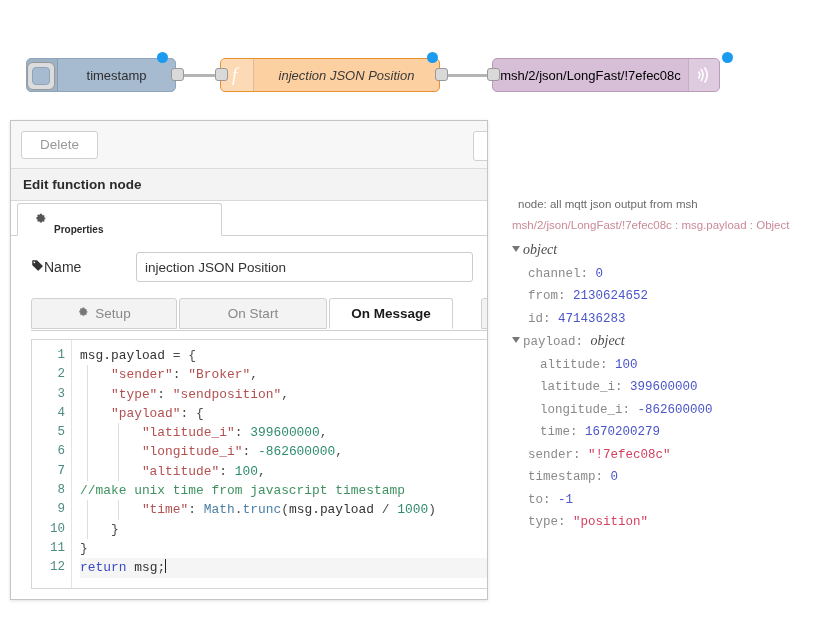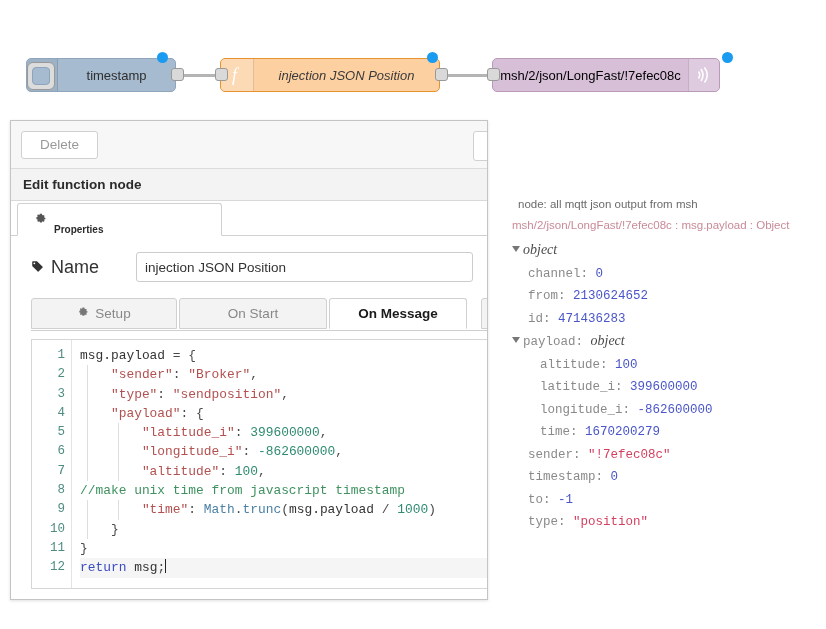--- a/index.html
+++ b/index.html
@@ -66,34 +66,34 @@
   
   #dialog-tabs{height:34px;background:#fff;border-bottom:1px solid #d0d0d0;position:relative;}
   #tab-properties{position:absolute;left:6px;top:2px;width:205px;height:33px;background:#fff;
       border:1px solid #d0d0d0;border-bottom:1px solid #fff;border-radius:3px 3px 0 0;
       display:flex;align-items:center;padding-left:16px;box-sizing:border-box;gap:7px;}
   #tab-properties .tab-text{font-weight:bold;font-size:10px;color:#2b2b2b;margin-top:19px;}
 
   
   #dialog-body{padding:14px 0 0 0;}
   #name-row{display:flex;align-items:center;height:34px;padding:0 14px 0 20px;margin-bottom:14px;}
-  #name-label{width:105px;display:flex;align-items:center;gap:7px;font-size:18px;color:#333;}
+  #name-label{width:105px;display:flex;align-items:center;font-size:14px;color:#333;}
   #name-input{flex:1;height:30px;border:1px solid #ccc;border-radius:3px;padding:0 8px;
       font-family:"Liberation Sans",sans-serif;font-size:13.5px;color:#333;box-sizing:border-box;
       background:#fff;outline:none;min-width:0;}
 
   
   #code-tabs{position:relative;height:32px;margin:0 0 0 20px;border-bottom:1px solid #cfcfcf;}
   .code-tab{position:absolute;top:0;height:31px;box-sizing:border-box;border:1px solid #d0d0d0;
       background:#f3f3f3;border-radius:3px 3px 0 0;display:flex;align-items:center;
       justify-content:center;gap:6px;font-size:13.5px;color:#888;}
   .code-tab.active{background:#fff;border-bottom-color:#fff;color:#1a1a1a;font-weight:bold;z-index:3;}
   #ctab-0{left:0px;width:146px;}
   #ctab-1{left:148px;width:148px;}
-  #ctab-2{left:298px;width:138px;}
+  #ctab-2{left:298px;width:124px;}
   #ctab-3{left:450px;width:60px;}
 
   
   #code-editor{margin:8px 0 0 20px;width:470px;height:250px;border:1px solid #d6d6d6;border-right:none;
       background:#fff;box-sizing:border-box;overflow:hidden;display:flex;position:relative;}
   #gutter{width:40px;flex:0 0 40px;background:#fff;border-right:1px solid #e4e4e4;
       font-family:"Liberation Mono","DejaVu Sans Mono",monospace;font-size:12.5px;color:#4e8c80;
       text-align:right;padding:6px 6px 0 0;box-sizing:border-box;}
   #gutter div{height:19.3px;line-height:19.3px;}
   #code-area{flex:1;padding:6px 0 0 8px;box-sizing:border-box;position:relative;

